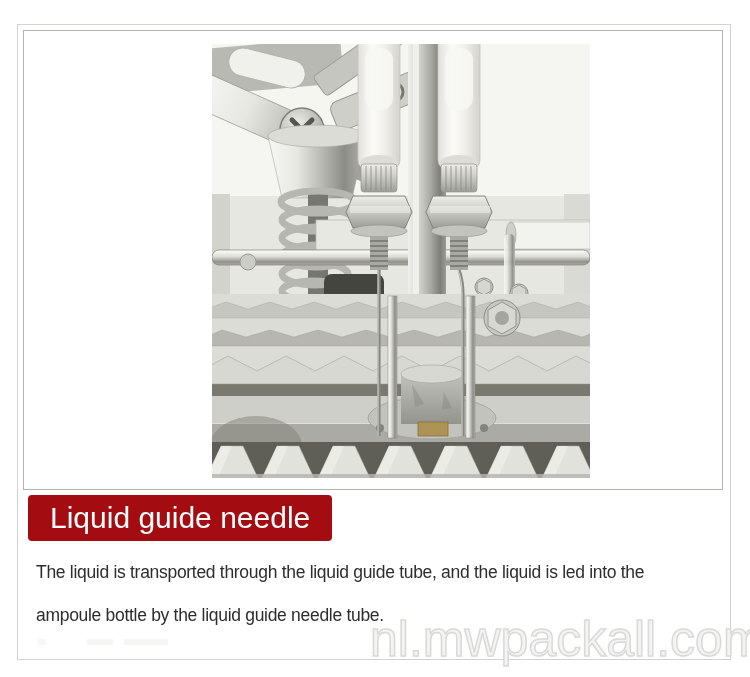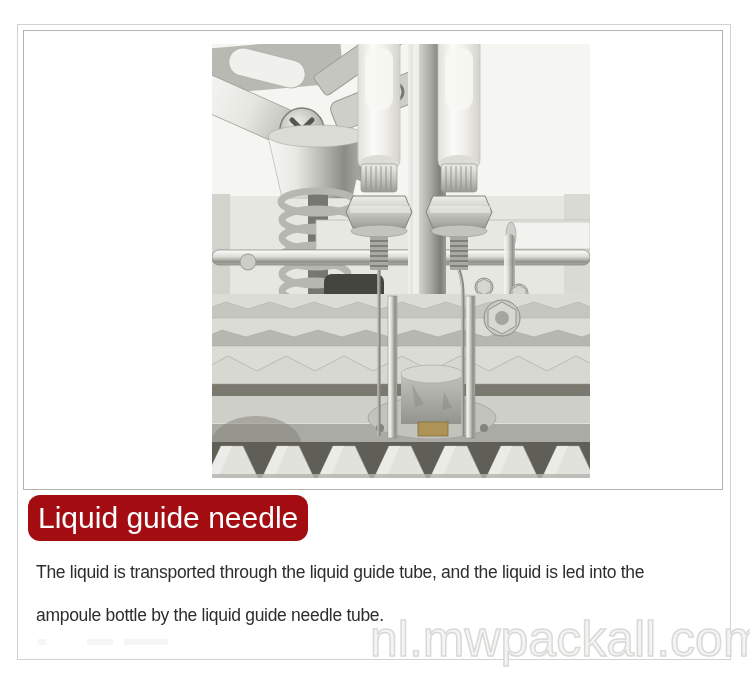--- a/index.html
+++ b/index.html
@@ -13,21 +13,21 @@
   }
   .photo-box{
     position:absolute;left:23px;top:30px;width:700px;height:460px;
     box-sizing:border-box;border:1px solid #b4b4ae;background:#ffffff;
   }
   .machine-photo{
     position:absolute;left:188px;top:13px;width:378px;height:434px;display:block;
   }
   .callout-label{
     position:absolute;left:28px;top:495px;height:46px;line-height:46px;
-    padding:0 10px;border-radius:12px;background:#a30d11;color:#ffffff;
+    padding:0 22px;border-radius:4px;background:#a30d11;color:#ffffff;
     font-size:30px;white-space:nowrap;
   }
   .description{
     position:absolute;left:36px;top:551px;color:#2d2d2d;
     font-size:17.5px;letter-spacing:-0.3px;line-height:43px;white-space:nowrap;
   }
   .watermark{
     position:absolute;left:370px;top:610px;white-space:nowrap;
     font-size:50px;line-height:1.18;color:#f4f4f2;
     -webkit-text-stroke:1.5px #d9d9d7;

